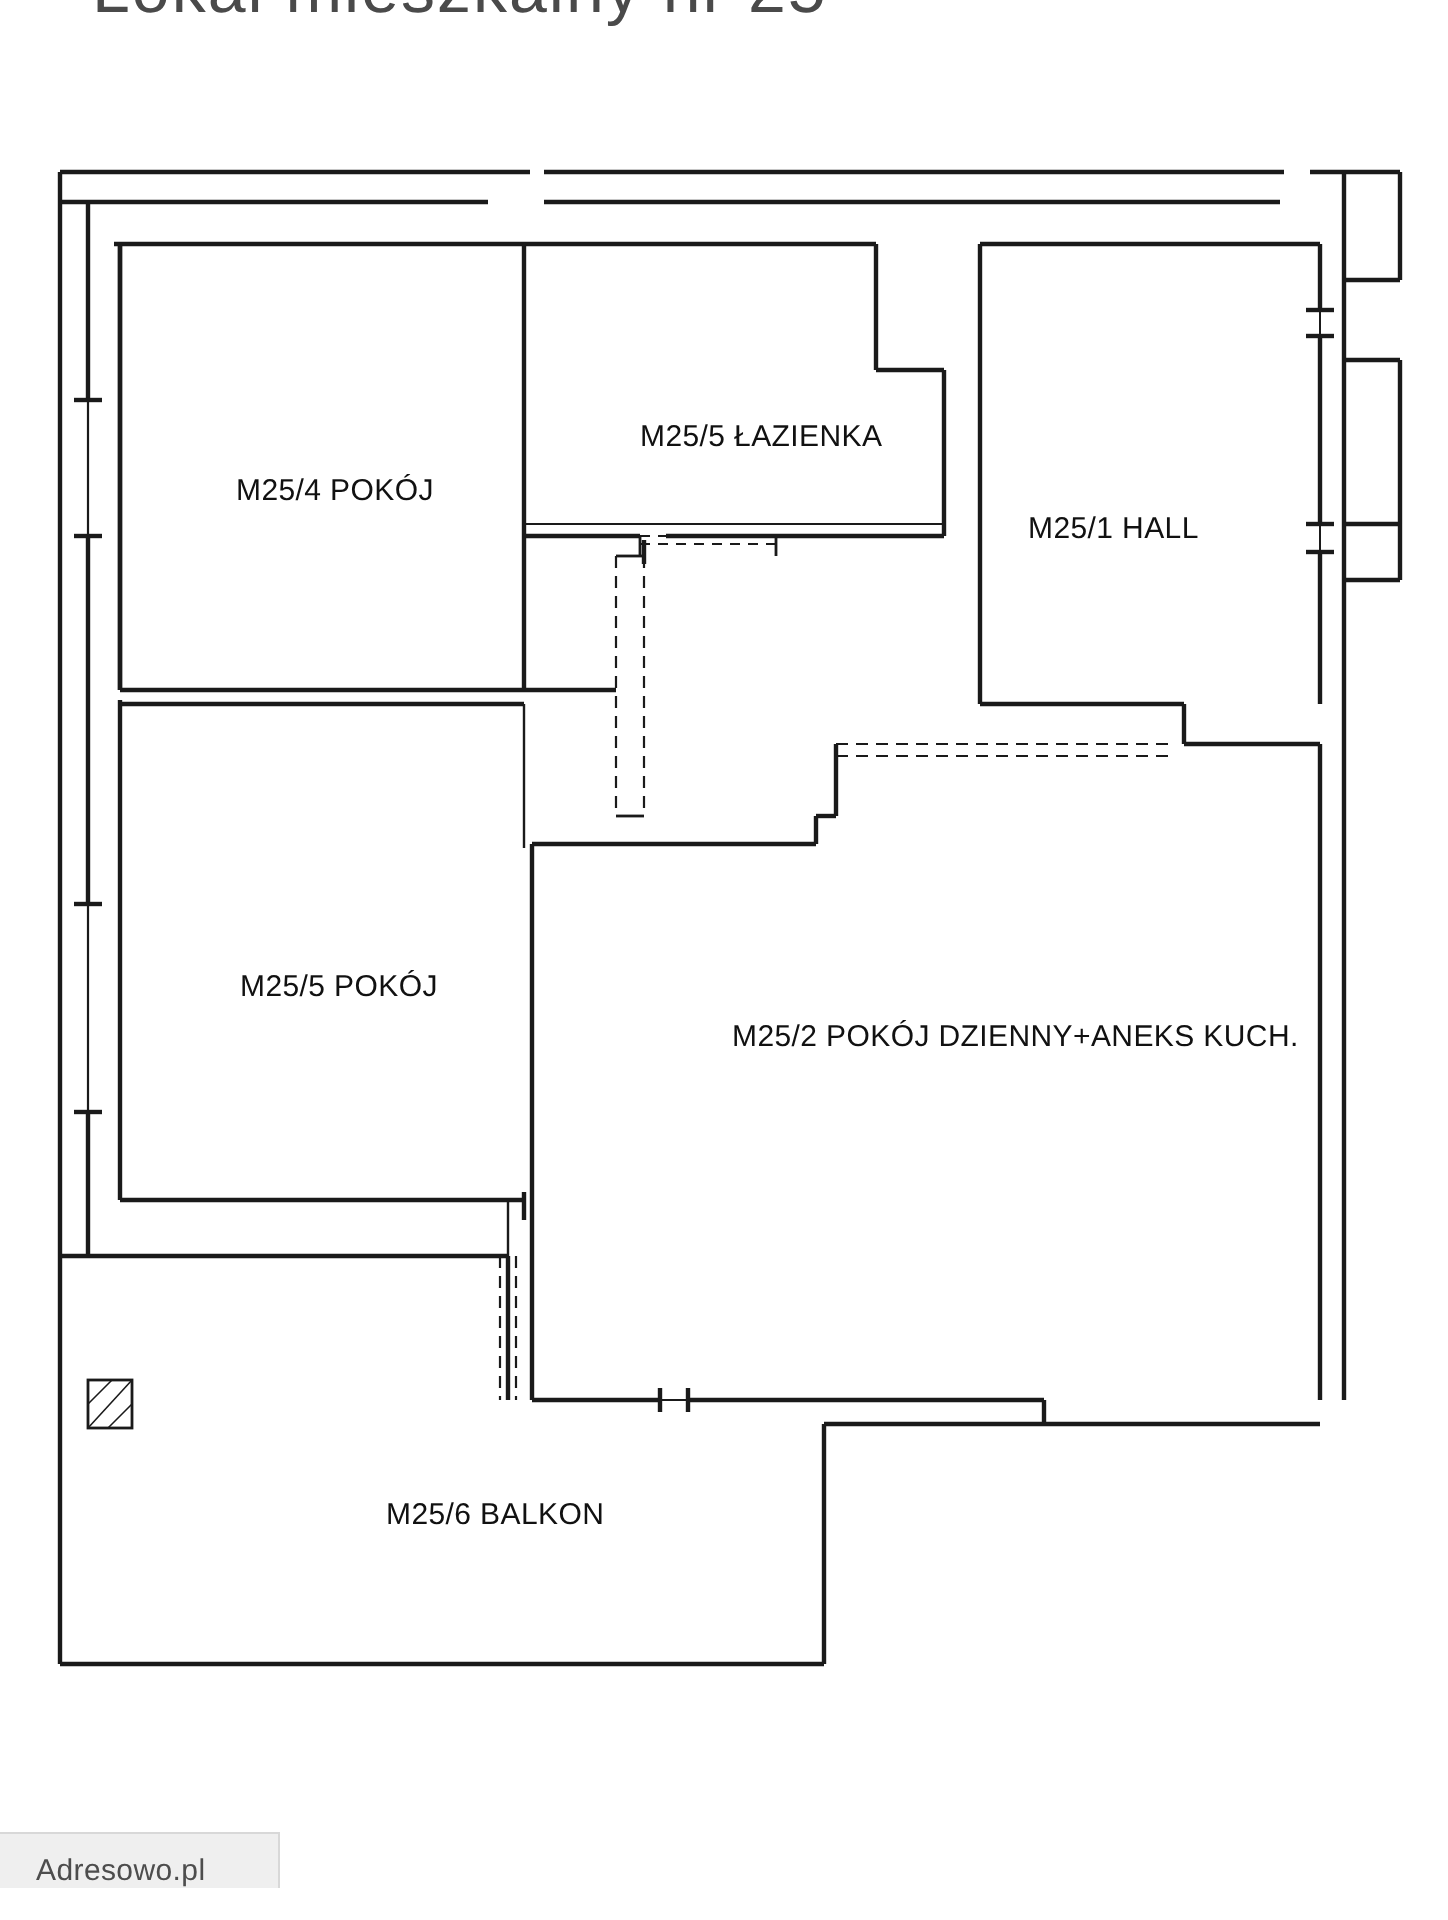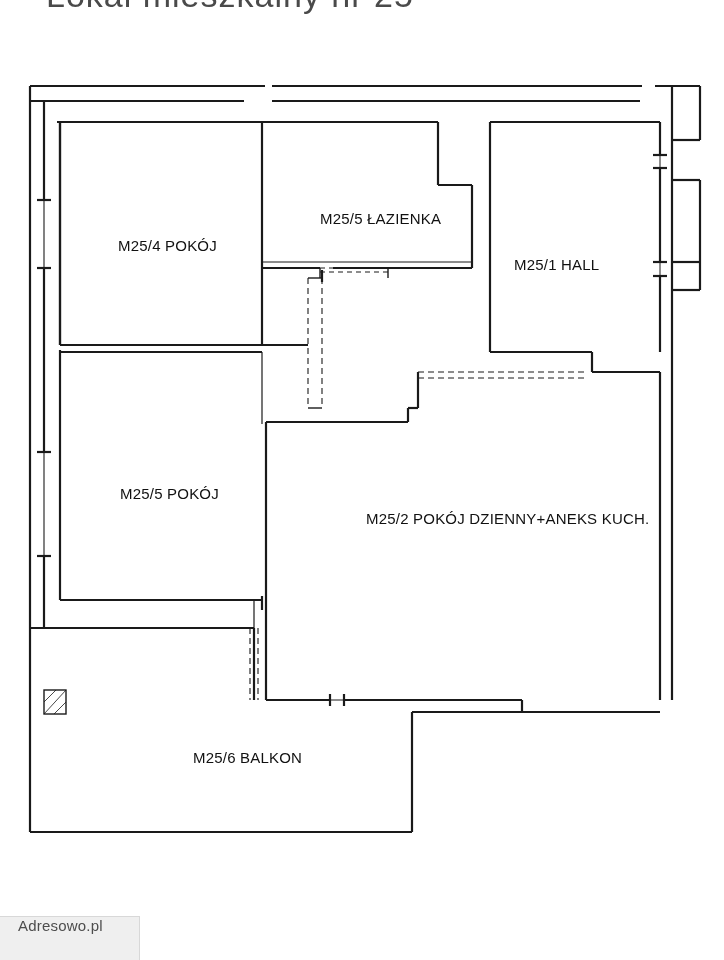--- a/index.html
+++ b/index.html
@@ -50,26 +50,26 @@
     font-size: 15px;
     color: #111111;
     white-space: nowrap;
     letter-spacing: 0.2px;
   }
   .watermark {
     position: absolute;
     left: 0;
     top: 916px;
     width: 140px;
-    height: 44px;
+    height: 28px;
     background: #efefef;
     border-top: 1px solid #d8d8d8;
     border-right: 1px solid #d8d8d8;
     display: flex;
-    align-items: flex-start;
+    align-items: flex-end;
     padding-left: 18px;
     box-sizing: border-box;
   }
   .watermark-text {
     font-family: "Liberation Sans", sans-serif;
     font-size: 15px;
     color: #4d4d4d;
     letter-spacing: 0.2px;
   }
 </style>

